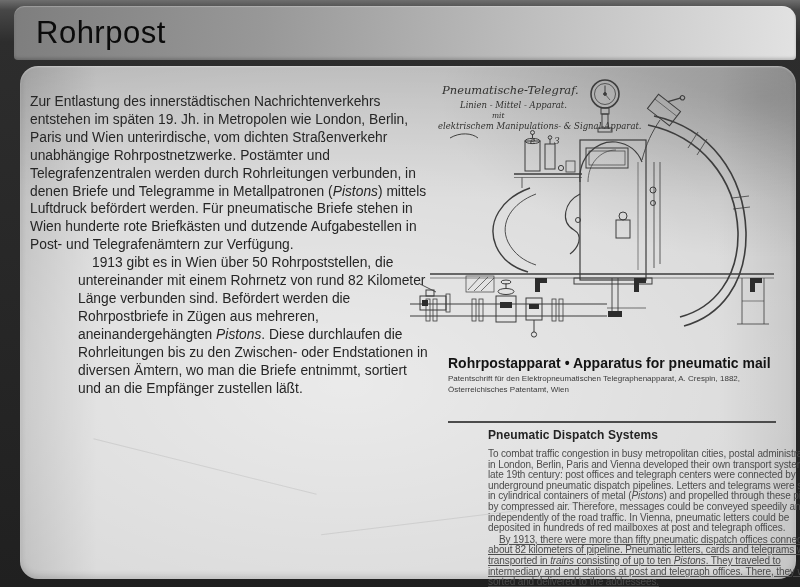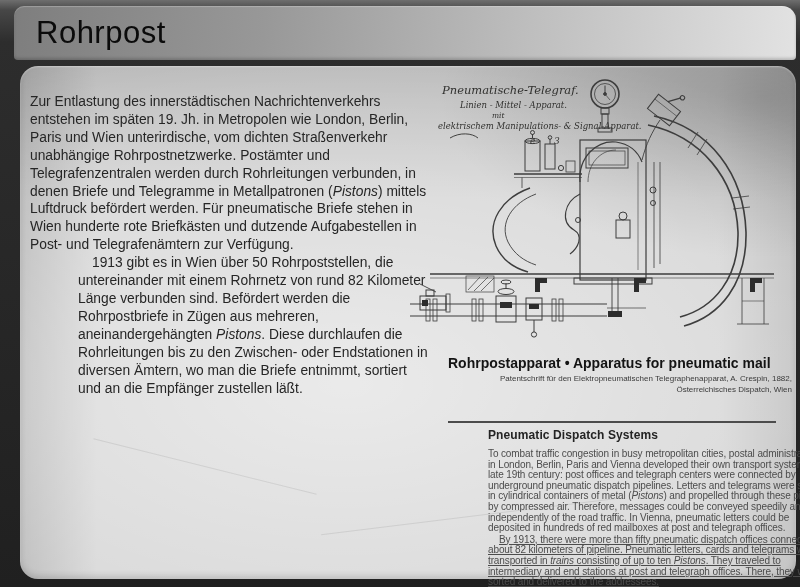--- a/index.html
+++ b/index.html
@@ -49,21 +49,21 @@
   .it{font-style:italic;}
 
   
   .figure{position:absolute;left:382px;top:4px;width:390px;height:270px;}
   .figure svg{width:100%;height:100%;}
   .hand{font-family:"DejaVu Serif",serif;font-style:italic;fill:#30302e;}
 
   
   .caption{position:absolute;left:428px;top:289px;width:344px;color:#333;}
   .caption-bold{font-size:14px;font-weight:bold;color:#141414;margin:0 0 3px 0;}
-  .caption-small{font-size:8px;line-height:10.5px;color:#3a3a3a;margin:0;text-align:right;}
+  .caption-small{font-size:8px;line-height:10.5px;color:#3a3a3a;margin:0;}
 
   
   .rule{position:absolute;left:428px;top:355px;width:328px;height:2px;background:#4c4c4c;}
   .english{position:absolute;left:428px;top:362px;width:344px;margin-left:40px;}
   .english h3{margin:0 0 7px 0;font-size:12px;color:#242424;letter-spacing:.1px;}
   .english p{margin:0;font-size:10px;line-height:10.6px;letter-spacing:-.12px;color:#4c4c4c;}
   .english p + p{text-indent:11px;margin-top:1px;text-decoration:underline;}
 </style>
 </head>
 <body>
@@ -215,21 +215,21 @@
             <line x1="18" y1="214" x2="34" y2="222" stroke-width="0.9"></line>
             <rect x="20" y="230" width="6" height="6" fill="#2c2c2c" stroke="none"></rect>
           </g>
         </g>
       </svg>
     </div>
 
     <div class="caption">
       <p class="caption-bold">Rohrpostapparat  •  Apparatus for pneumatic mail</p>
       <p class="caption-small">Patentschrift für den Elektropneumatischen Telegraphenapparat, A. Crespin, 1882,</p>
-      <p class="caption-small">Österreichisches Dispatch, Wien</p>
+      <p class="caption-small">Österreichisches Patentamt, Wien</p>
     </div>
 
     <div class="rule"></div>
 
     <div class="english">
       <h3>Pneumatic Dispatch Systems</h3>
       <p><span>To combat traffic congestion in busy metropolitan cities, postal administrations in London, Berlin, Paris and Vienna developed their own transport system in the late 19th century: post offices and telegraph centers were connected by underground pneumatic dispatch pipelines. Letters and telegrams were stored in cylindrical containers of metal (</span><span class="it">Pistons</span><span>) and propelled through these pipelines by compressed air. Therefore, messages could be conveyed speedily and independently of the road traffic. In Vienna, pneumatic letters could be deposited in hundreds of red mailboxes at post and telegraph offices.</span></p>
       <p><span>By 1913, there were more than fifty pneumatic dispatch offices connected by about 82 kilometers of pipeline. Pneumatic letters, cards and telegrams were transported in </span><span class="it">trains</span><span> consisting of up to ten </span><span class="it">Pistons</span><span>. They traveled to intermediary and end stations at post and telegraph offices. There, they were sorted and delivered to the addressees.</span></p>
     </div>
 

